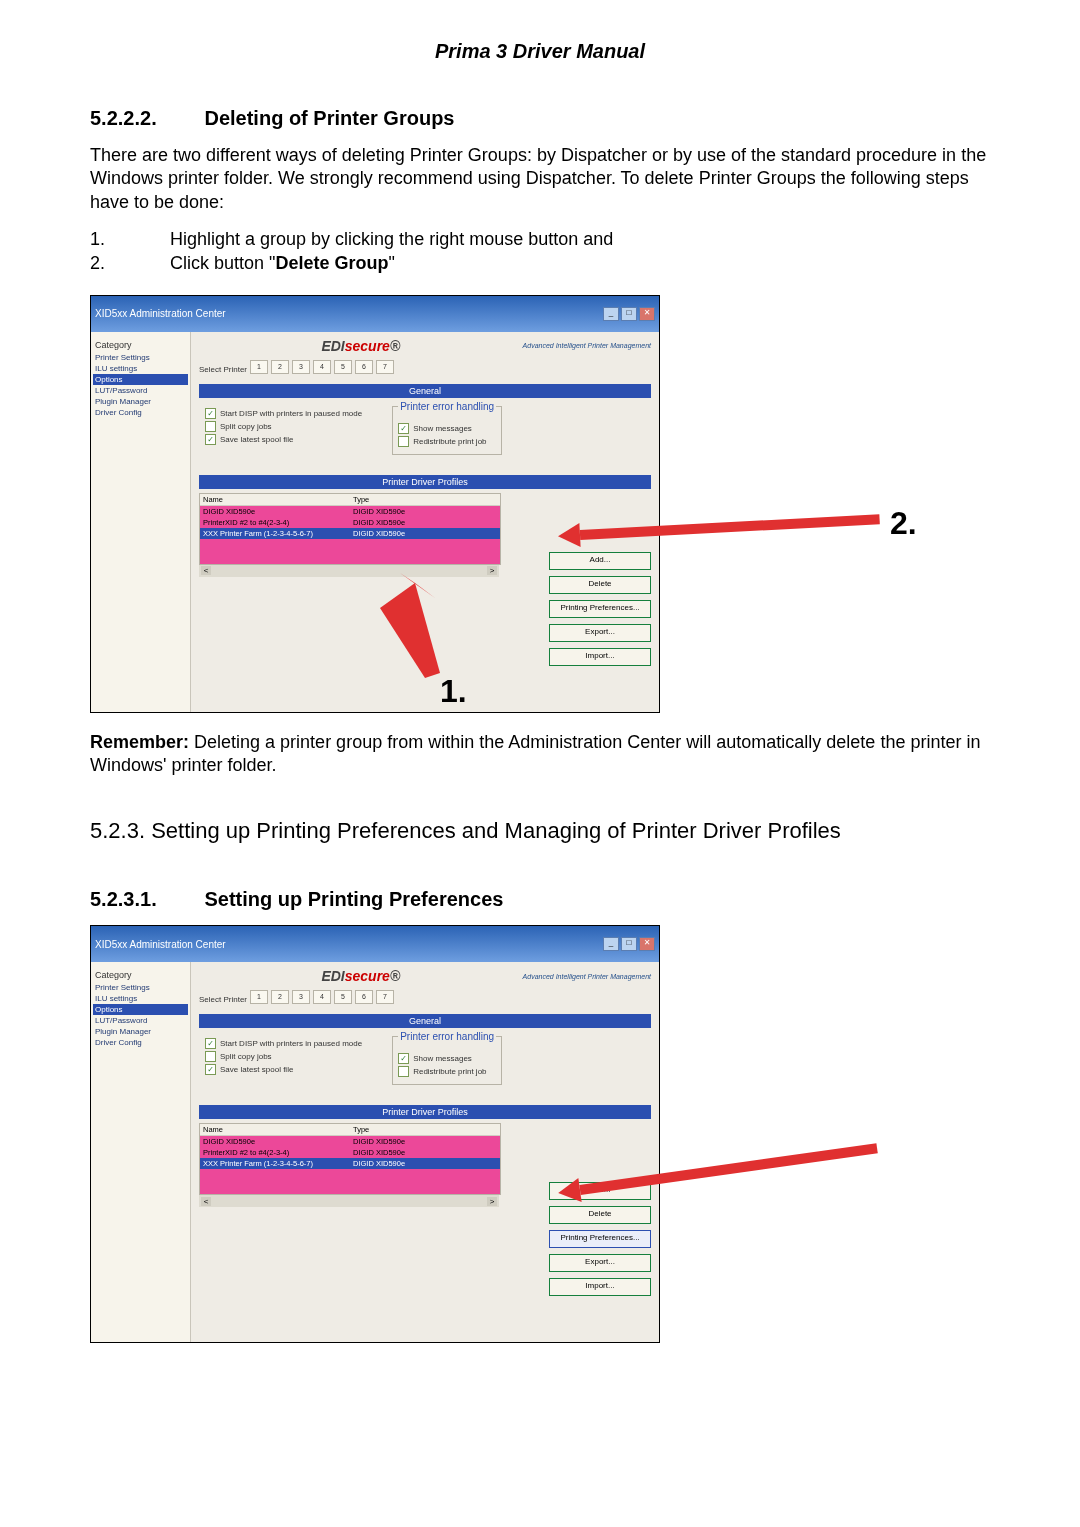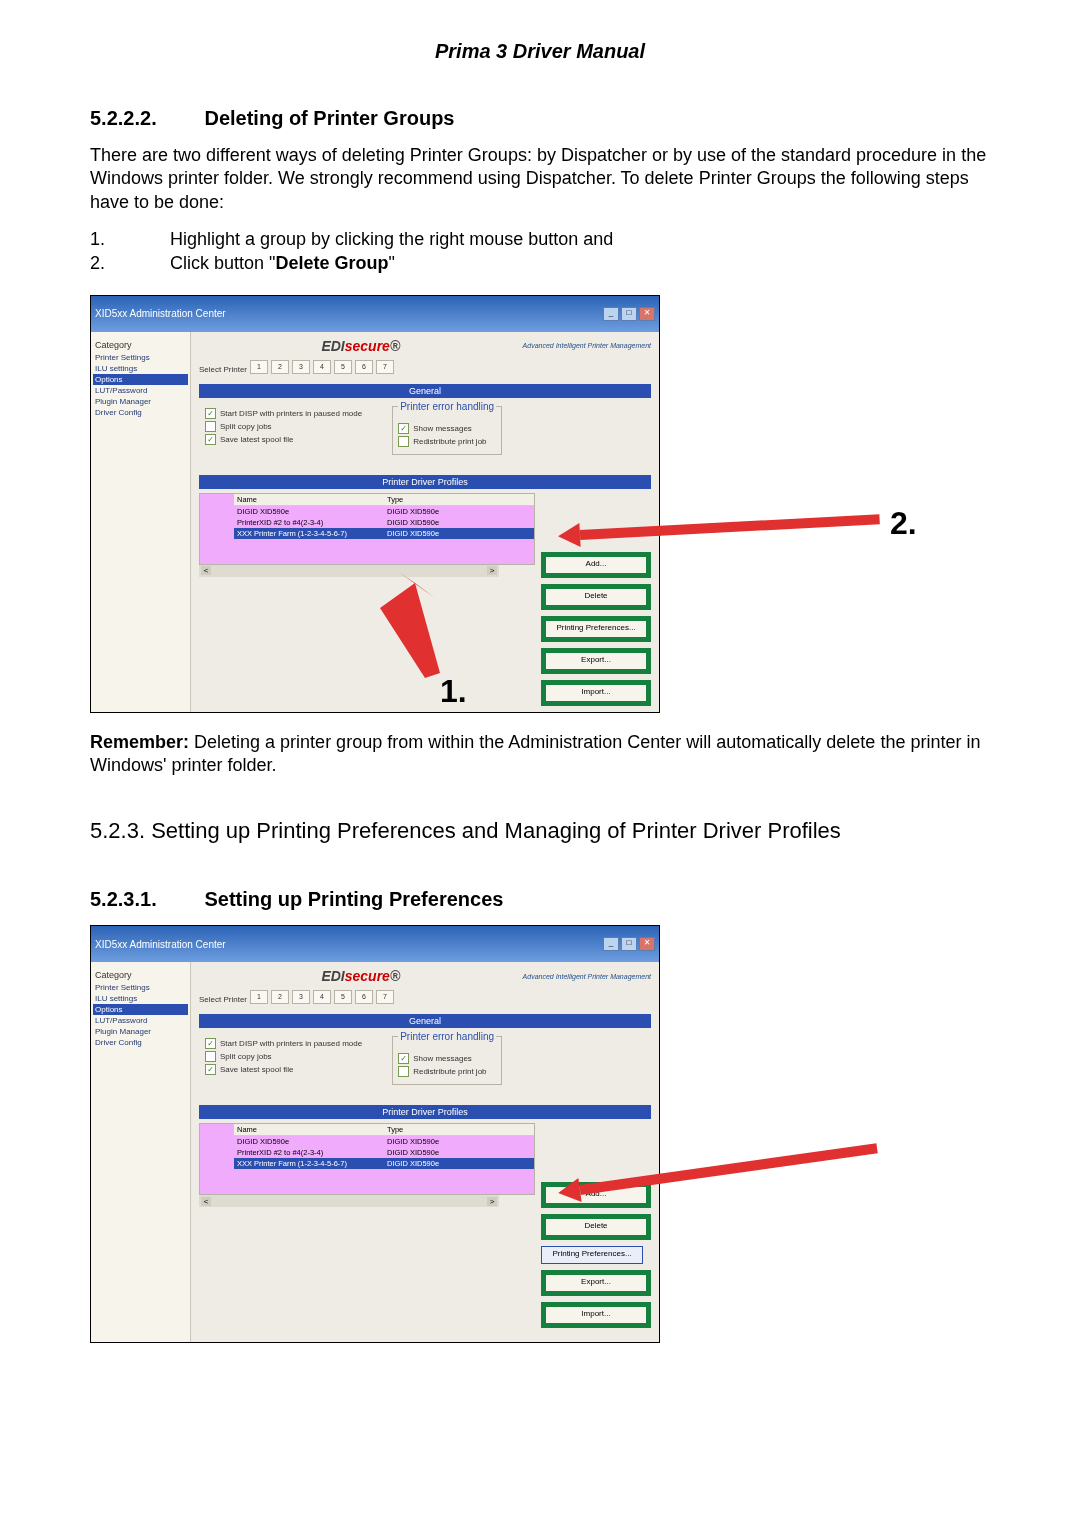--- a/index.html
+++ b/index.html
@@ -139,40 +139,39 @@
   .flexrow { display: flex; gap: 30px; }
   .chk { font-size: 8px; color: #333; display: flex; align-items: center; gap: 4px; margin: 2px 0;}
   .chk .box { width:9px;height:9px;border:1px solid #7a9a54;display:inline-flex;align-items:center;justify-content:center;font-size:8px;color:#2e7d32;background:#fff;}
   .fieldset {
     border: 1px solid #b7b3a6; padding: 3px 5px 5px 5px; font-size:8px;
   }
   .fieldset .lgnd { color:#2b4fb0; font-size:10px; position:relative; top:-9px; background:#efece5; padding:0 2px; }
 
   .profiles-box { margin-top:16px; }
   .tbl {
-    background:#f0abfc; border:1px solid #b7b3a6;
+    background:#ec4899; border:1px solid #b7b3a6;
     width: 300px; height: 70px;
     font-size:7.5px;
     overflow:hidden;
-    padding-left:34px;
   }
   .tbl .hdr { display:flex; background:#f2efe6; border-bottom:1px solid #d0cdc2;}
   .tbl .hdr div, .tbl .r div { padding:1px 3px; }
   .tbl .hdr .c1, .tbl .r .c1 { width:150px; }
   .tbl .hdr .c2, .tbl .r .c2 { width:150px; }
   .tbl .r { display:flex; }
   .tbl .r.sel { background:#2b4fb0; color:#fff; }
 
   .btncol {
     position:absolute; right:8px; top:220px;
     display:flex; flex-direction:column; gap:6px;
   }
   .winbtn {
     width:100px; height:16px; font-size:8px;
-    background:#f7f4eb; border:5px solid #15803d;
+    background:#f7f4eb; border:1px solid #15803d;
     text-align:center; line-height:14px;
   }
   .winbtn.sel { border:1px solid #2b4fb0; background:#eaeef9; }
 
   .scrollbar {
     height:12px; width:300px; background:#dedbd0;
     display:flex; justify-content:space-between; align-items:center;
     font-size:8px; padding:0 2px; box-sizing:border-box;
   }
   .scrollbar span { background:#cfccc0; width:10px; text-align:center;}

